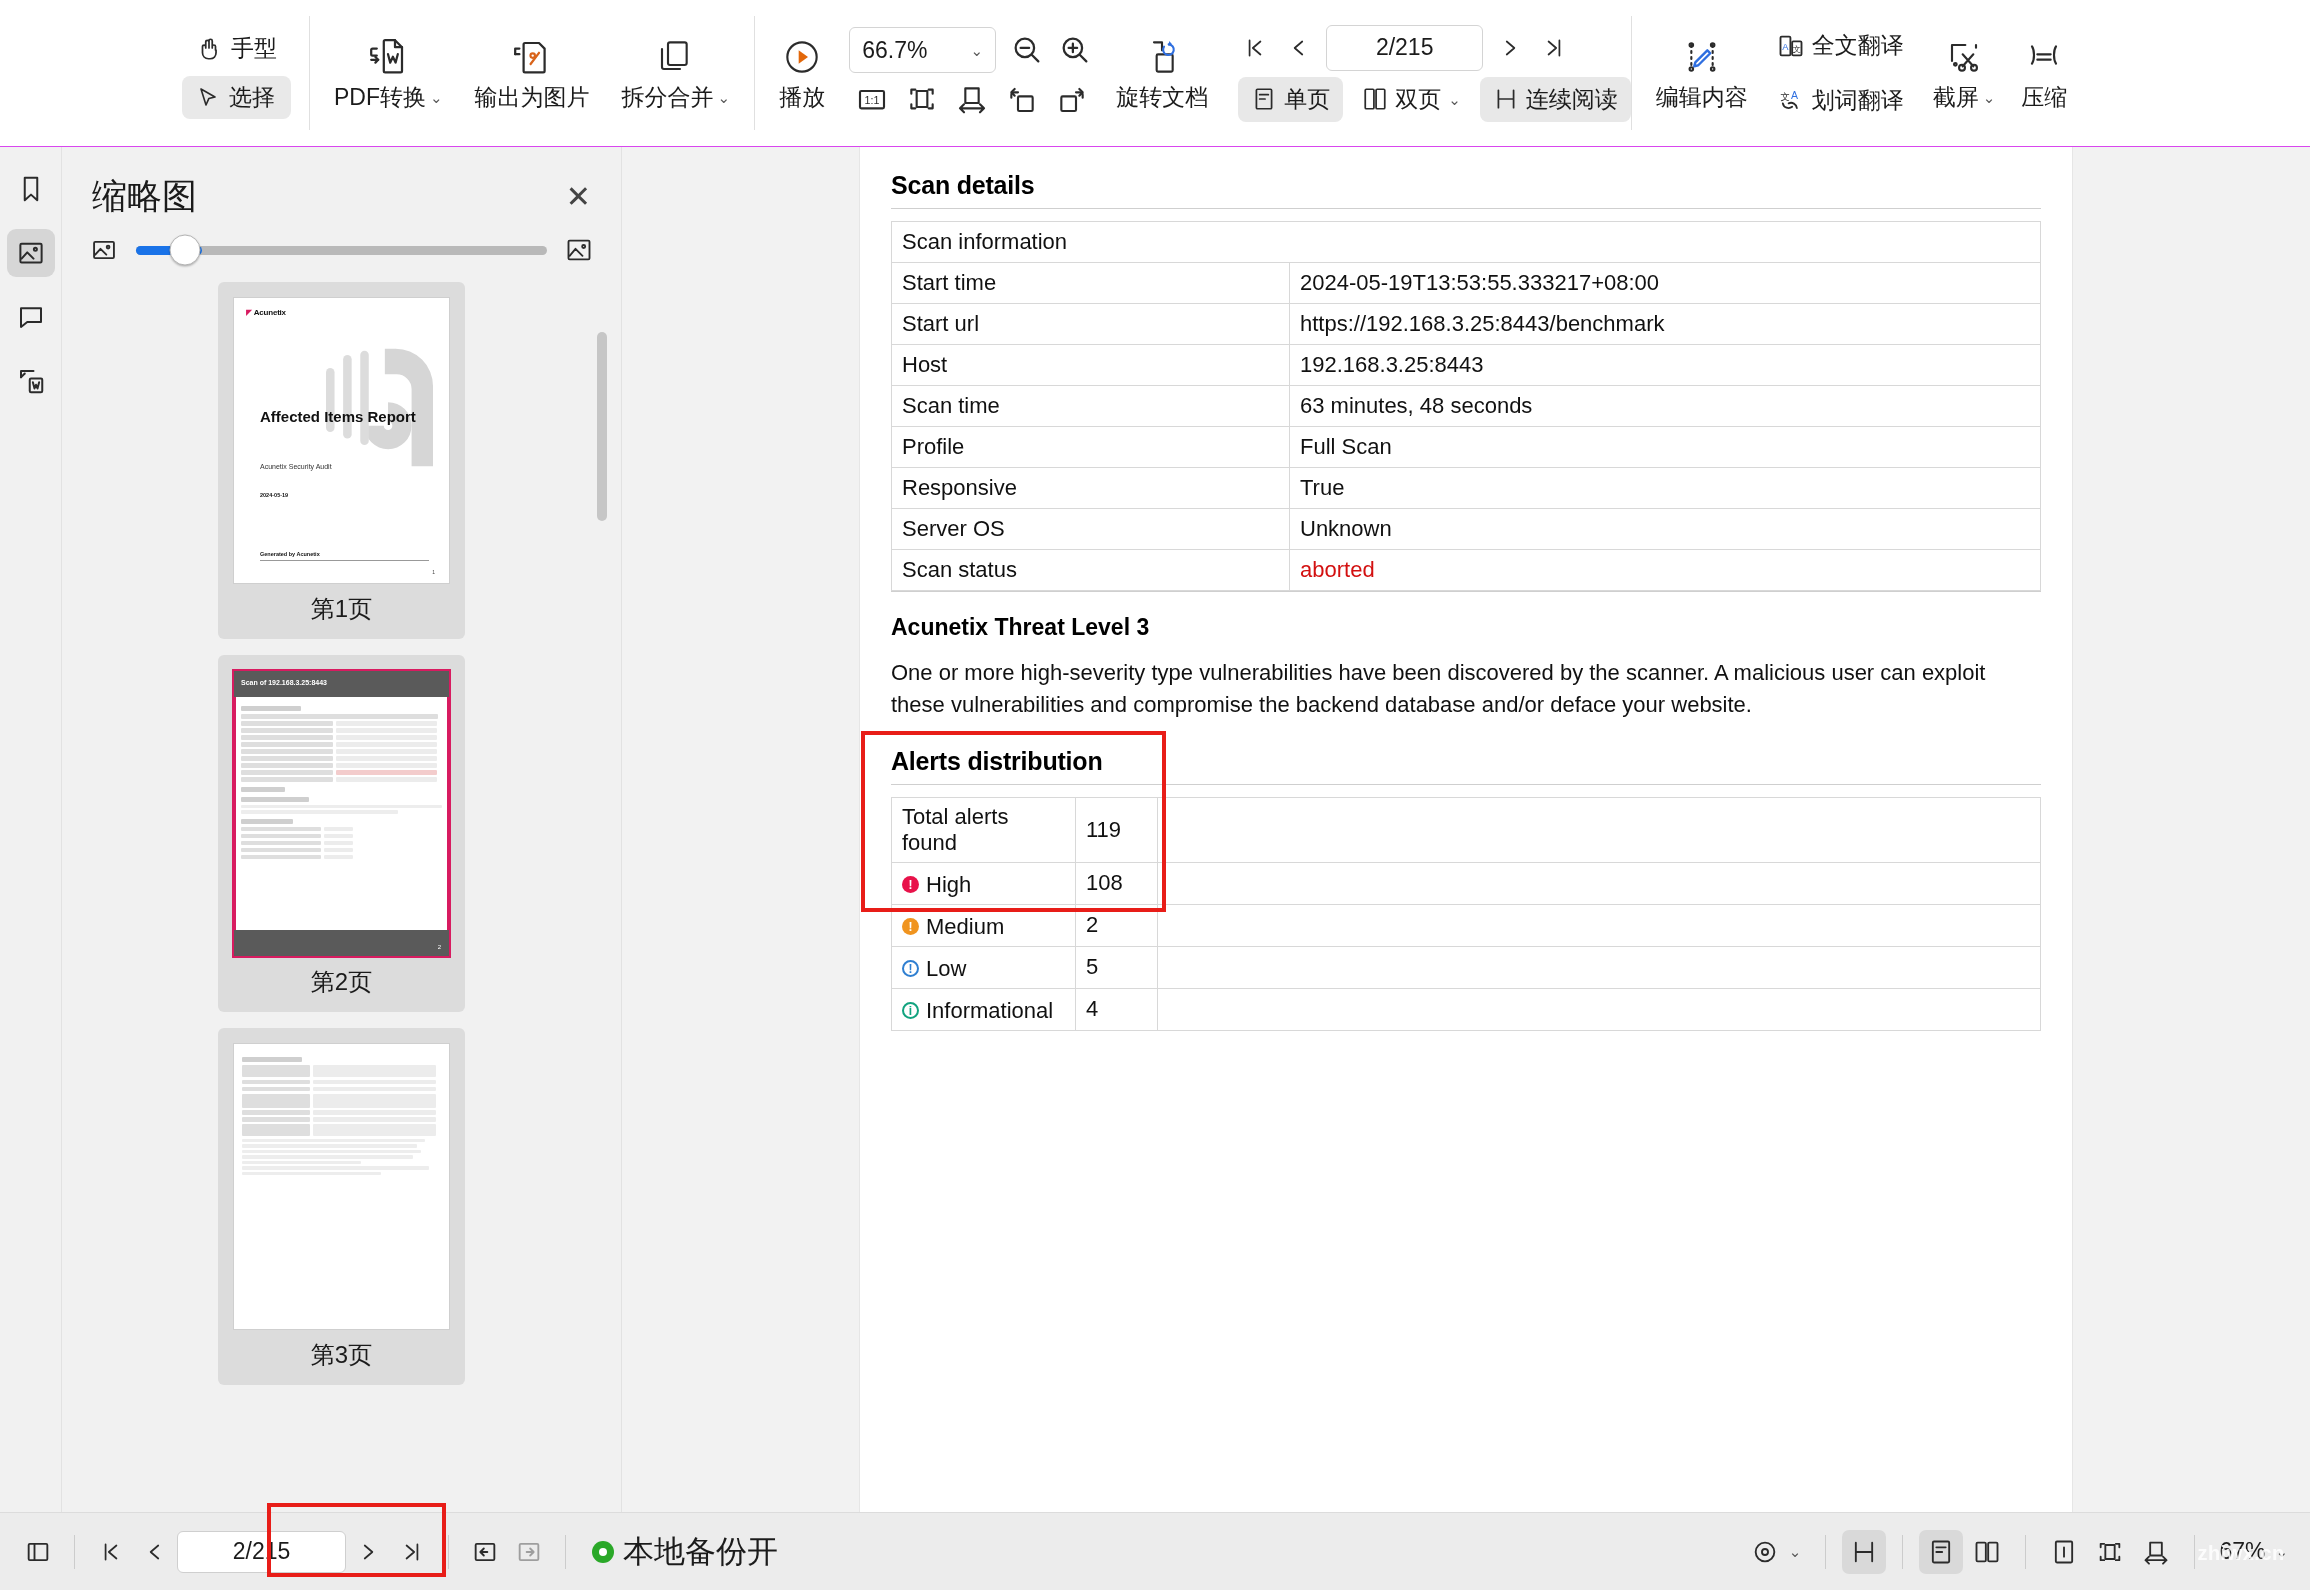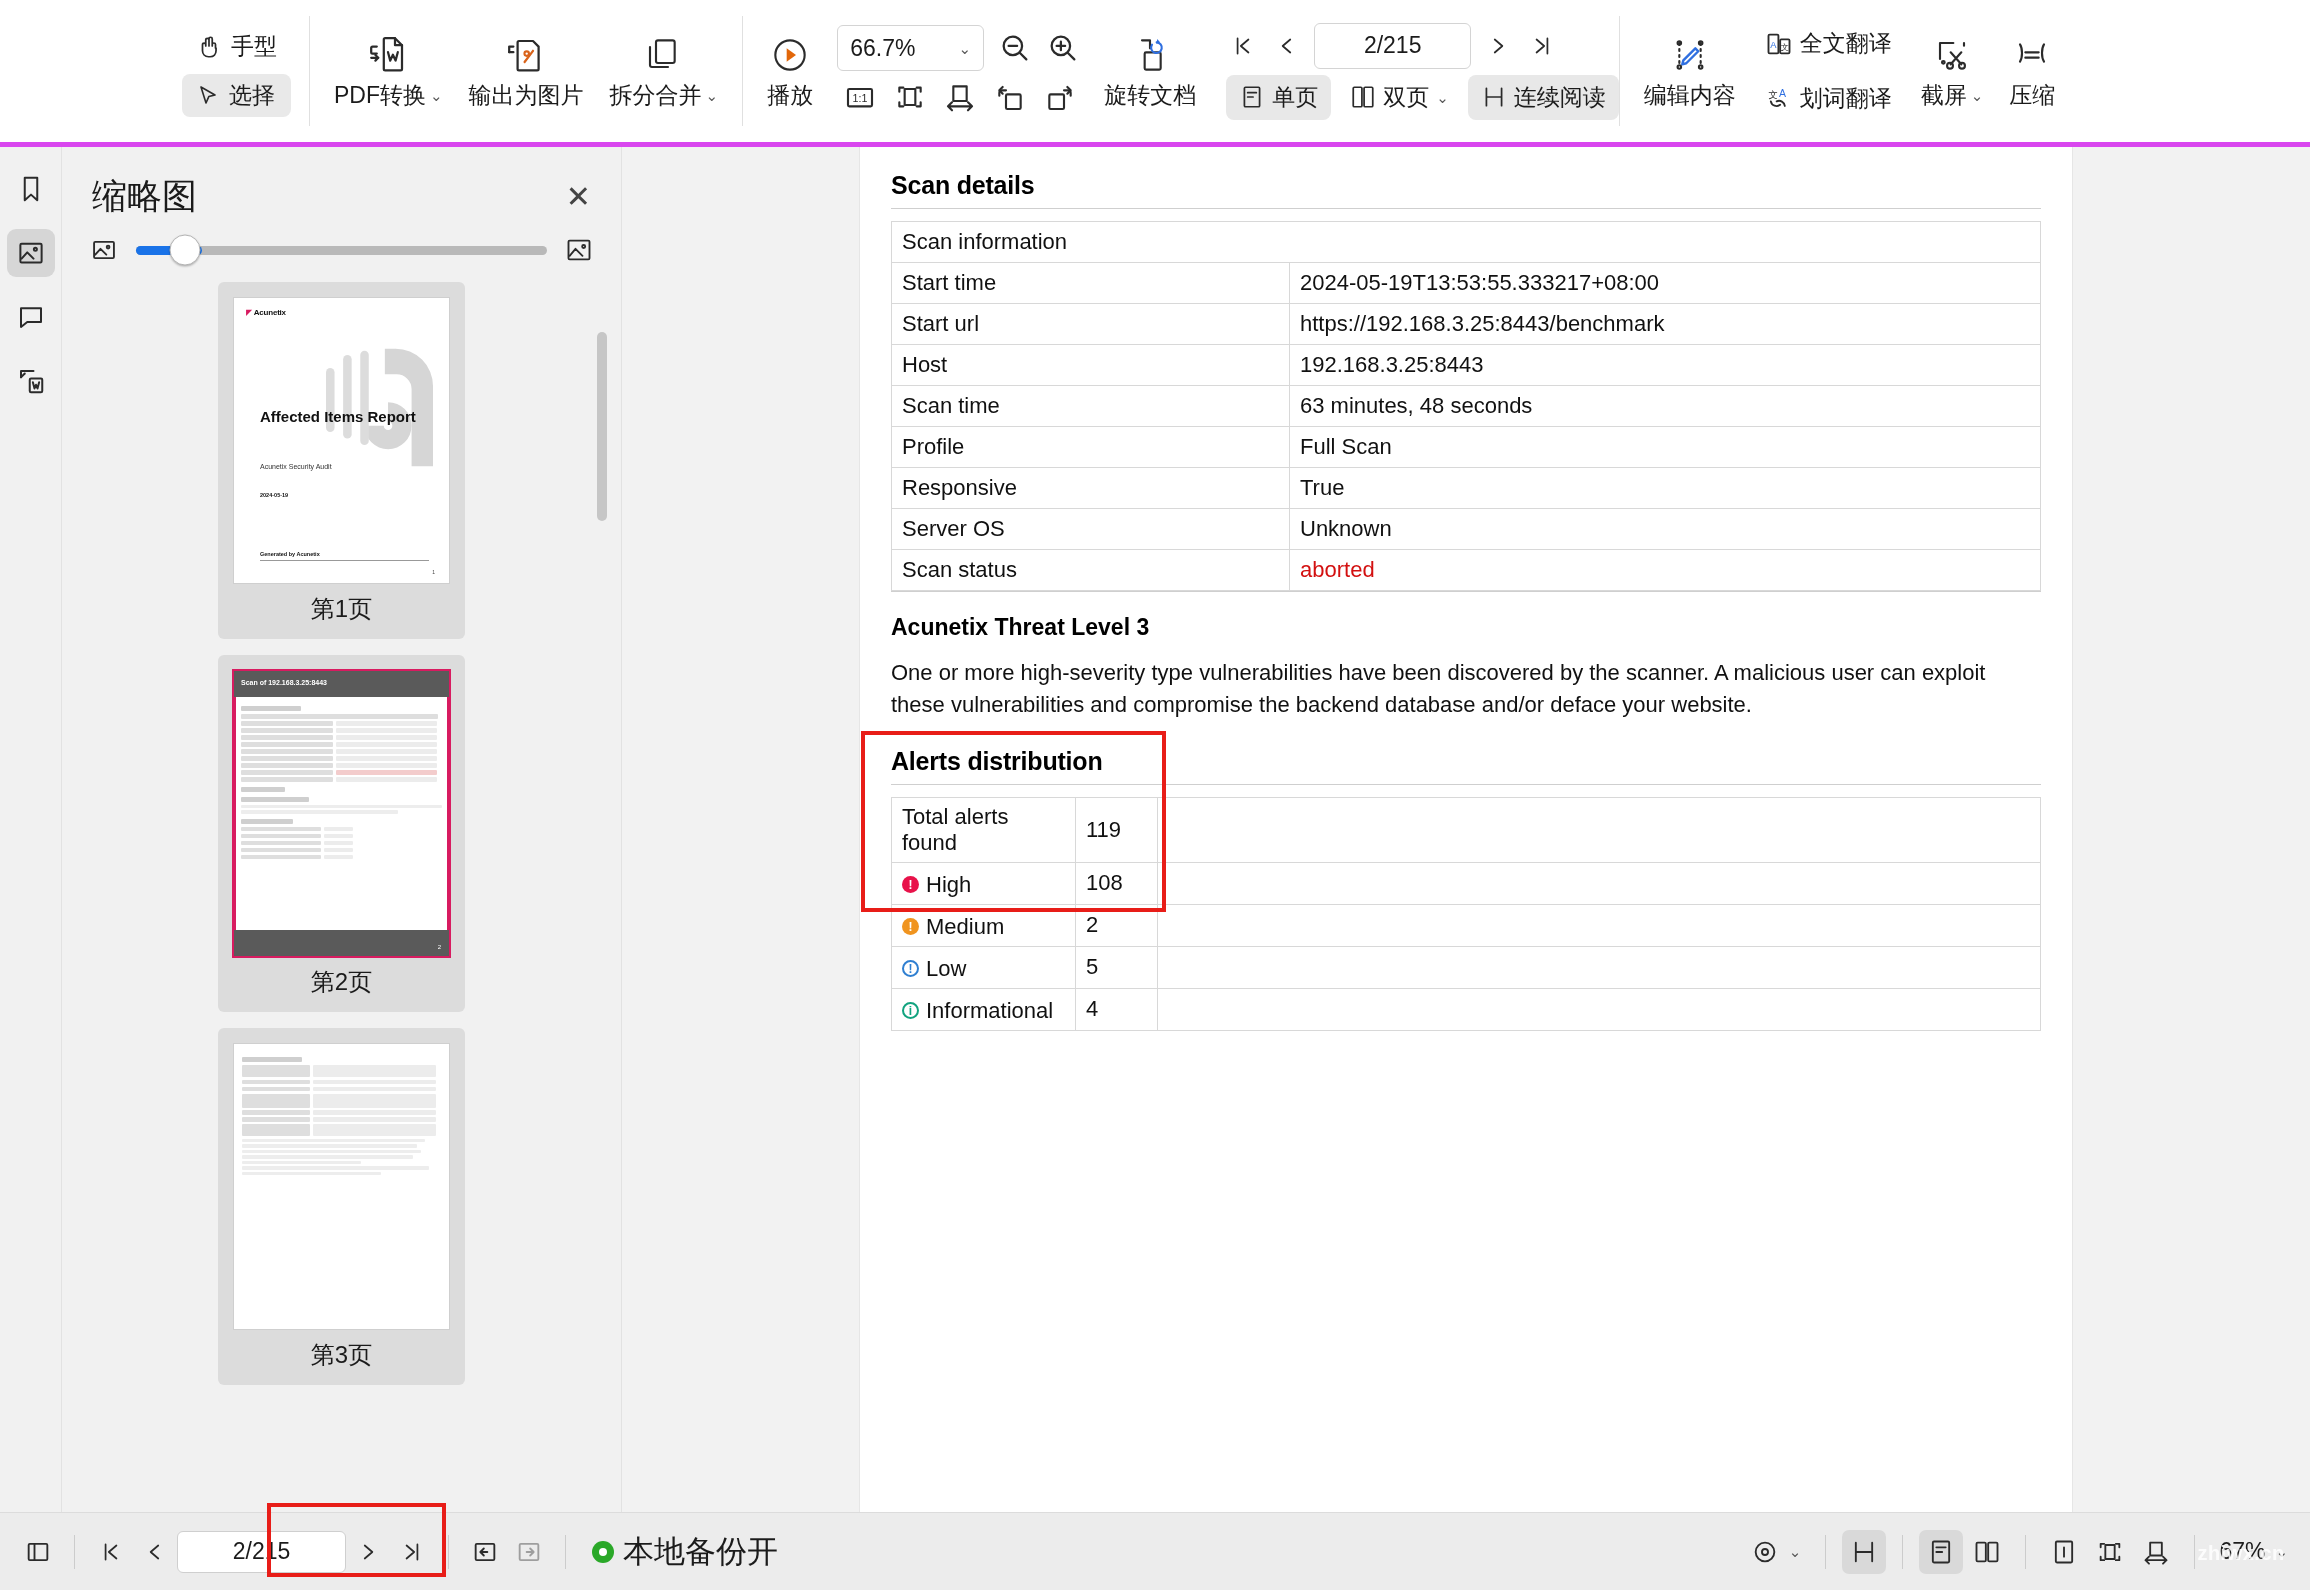--- a/index.html
+++ b/index.html
@@ -9,26 +9,26 @@
     background: #ffffff;
     overflow: hidden;
   }
   .app { width: 2310px; height: 1590px; display: flex; flex-direction: column; position: relative; }
 
   
   .toolbar {
     height: 147px; min-height: 147px;
     background: #ffffff;
     display: flex; align-items: stretch;
-    border-bottom: 5px solid #d946ef;
+    border-bottom: 1px solid #d946ef;
     position: relative;
   }
   .tb-sep { width: 1px; background: #e0e0e0; margin: 16px 0; align-self: stretch; }
 
-  .tb-group { display: flex; align-items: center; padding: 0 14px; gap: 6px; }
+  .tb-group { display: flex; align-items: center; padding: 0 14px; gap: 12px; }
 
   
   .tb-stack { display: flex; flex-direction: column; align-items: center; justify-content: center;
               padding: 4px 10px; gap: 2px; border-radius: 8px; cursor: default; }
   .tb-stack .lbl { font-size: 23px; color: #1b1b1b; white-space: nowrap; display: flex; align-items: center; gap: 4px;}
   .tb-ic { height: 46px; display: flex; align-items: center; justify-content: center; }
 
   
   .tb-pill { display: flex; align-items: center; gap: 7px; padding: 7px 13px; border-radius: 8px;
              font-size: 23px; color: #1b1b1b; white-space: nowrap; cursor: default; }

